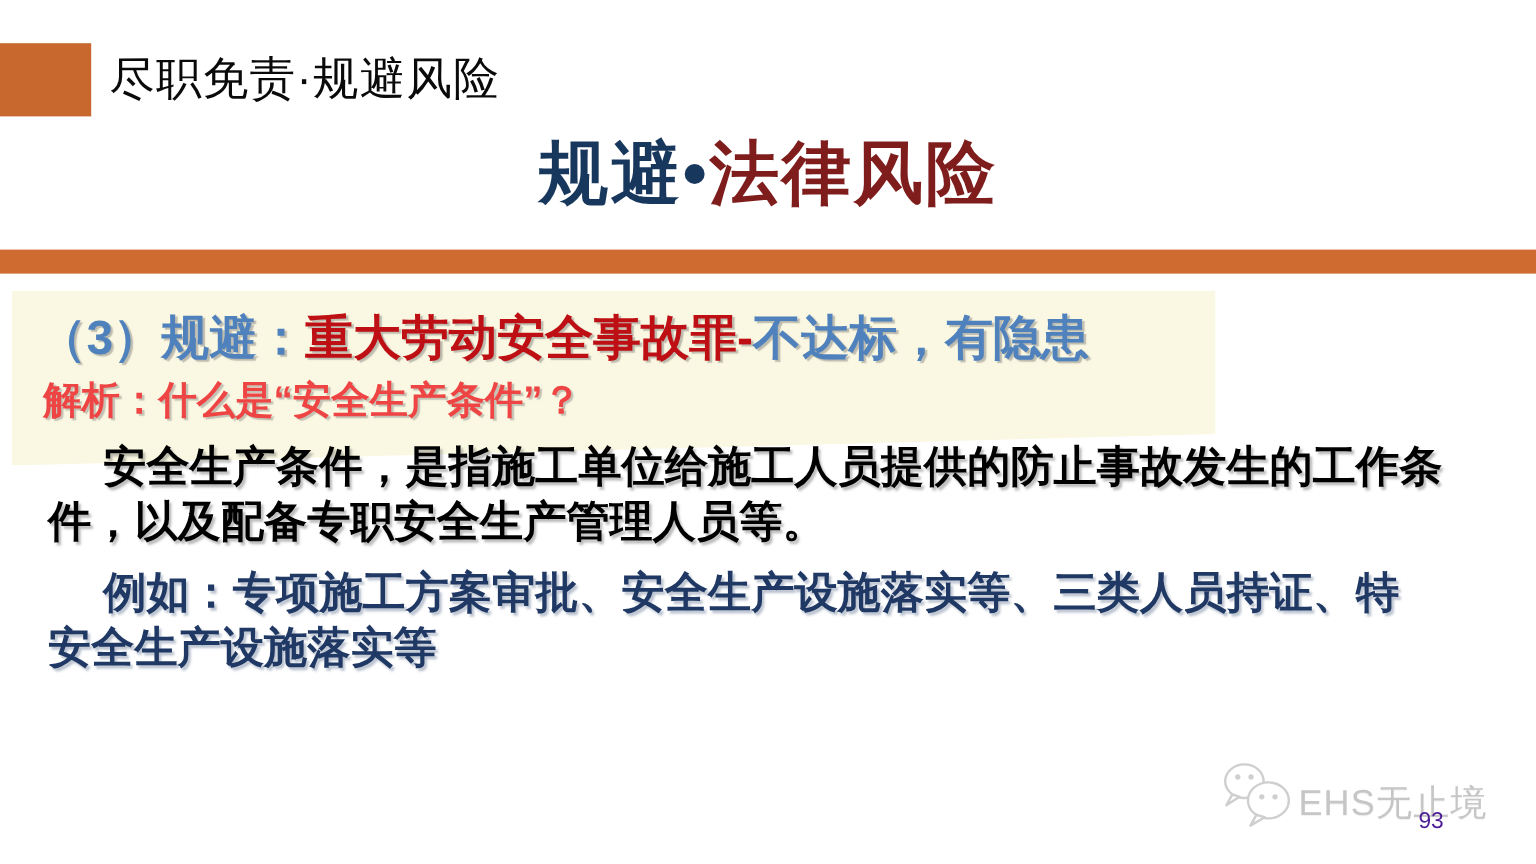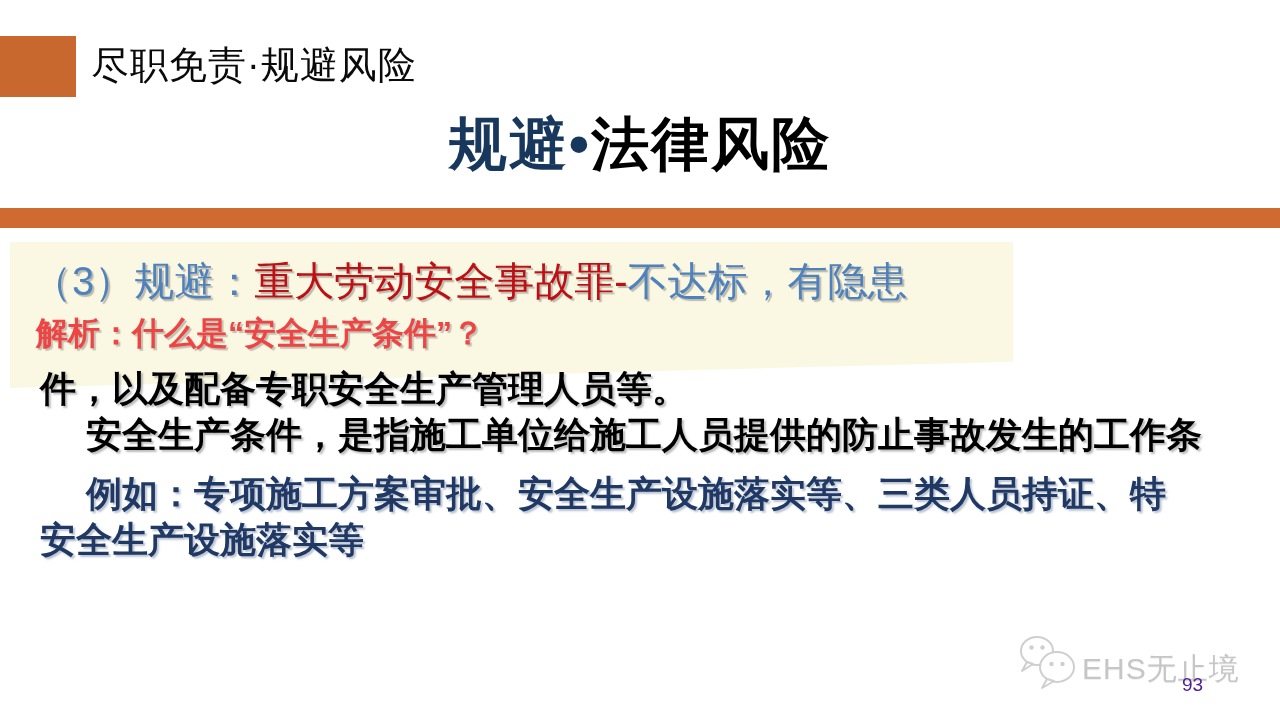--- a/index.html
+++ b/index.html
@@ -22,37 +22,37 @@
     font-size: 38px; color: #0a0a0a; letter-spacing: 1px; white-space: nowrap;
   }
 
   
   .main-title {
     position: absolute; left: 0; top: 106px; width: 1280px;
     text-align: center; font-size: 58px; font-weight: bold; letter-spacing: 2px;
     white-space: nowrap;
   }
   .main-title .navy { color: #17375D; margin-top: 32px; }
-  .main-title .red  { color: #000000; }
+  .main-title .red  { color: #7f1d1d; }
 
   
   .divider-bar {
     position: absolute; left: 0; top: 208px; width: 1280px; height: 20px;
     background: #CF6B31;
   }
 
   
   .highlight-box {
     position: absolute; left: 10px; top: 242px; width: 1003px; height: 146px;
     background: #FAF8E2;
     clip-path: polygon(0 0, 100% 0, 100% 82%, 0 100%);
   }
   .hl-line1 {
     position: absolute; left: 32px; top: 254px;
-    font-size: 40px; font-weight: normal; white-space: nowrap;
+    font-size: 40px; font-weight: bold; white-space: nowrap;
     text-shadow: 2px 2px 1px rgba(110,110,110,0.45);
   }
   .hl-line1 .blue { color: #4F81BD; }
   .hl-line1 .red  { color: #BE1014; }
   .hl-line2 {
     position: absolute; left: 36px; top: 312px;
     font-size: 32px; font-weight: bold; color: #ef4444; white-space: nowrap;
     text-shadow: 2px 2px 1px rgba(110,110,110,0.4);
   }
 
@@ -93,22 +93,22 @@
   <div class="divider-bar"></div>
 
   <div class="highlight-box"></div>
   <div class="hl-line1">
     <span class="blue">（3）规避：</span><span class="red">重大劳动安全事故罪-</span><span class="blue">不达标，有隐患</span>
   </div>
   <div class="hl-line2">解析：什么是“安全生产条件”？</div>
 
   <div class="body-text">
     <div class="para1">
+      <div class="line indent">安全生产条件，是指施工单位给施工人员提供的防止事故发生的工作条</div>
       <div class="line">件，以及配备专职安全生产管理人员等。</div>
-      <div class="line indent">安全生产条件，是指施工单位给施工人员提供的防止事故发生的工作条</div>
     </div>
     <div class="para2">
       <div class="line navy indent">例如：专项施工方案审批、安全生产设施落实等、三类人员持证、特</div>
       <div class="line navy">安全生产设施落实等</div>
     </div>
   </div>
 
   <div class="watermark">
     <svg class="wm-icon" viewBox="0 0 64 56" xmlns="http://www.w3.org/2000/svg">
       <g stroke="#cfcfcf" stroke-width="2" fill="#ffffff">

